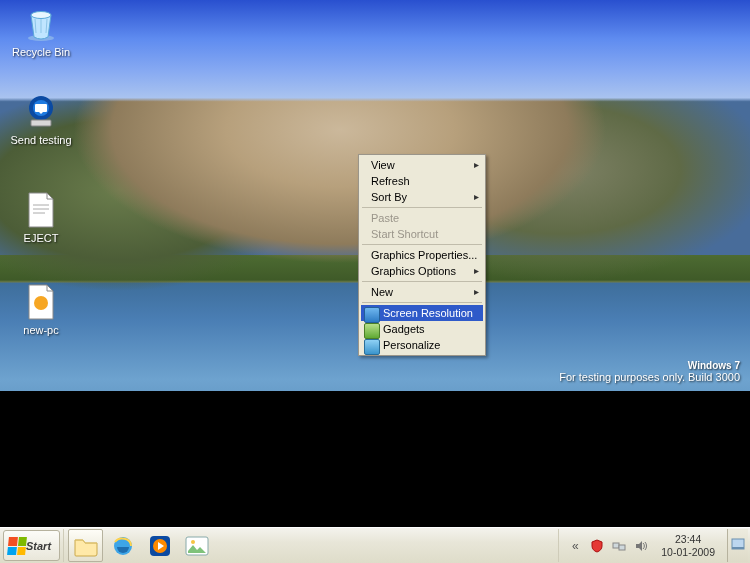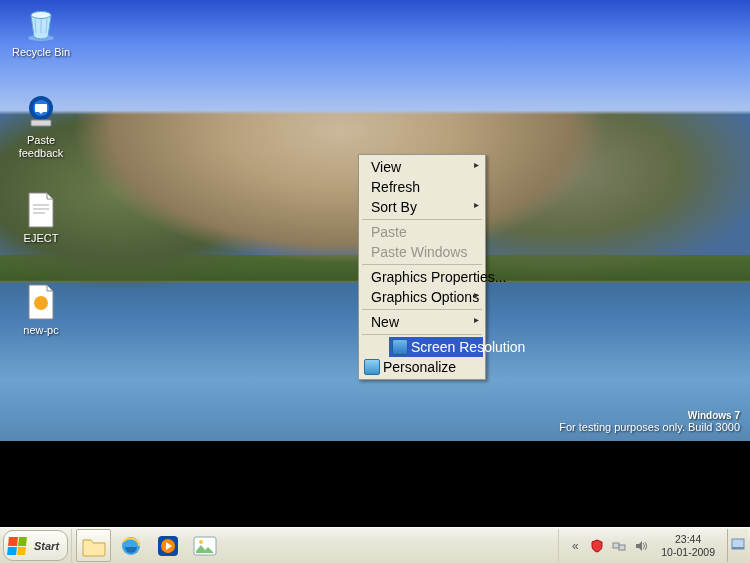--- a/index.html
+++ b/index.html
@@ -8,21 +8,21 @@
     width: 750px;
     height: 563px;
     font-family: "Segoe UI", Tahoma, sans-serif;
     font-size: 11px;
     overflow: hidden;
     background: #000;
   }
   .desktop {
     position: relative;
     width: 750px;
-    height: 441px;
+    height: 391px;
     
     background:
       
       linear-gradient(#2950cf 0%, #5f8cf0 10%, #86a9f2 18%, #a9c3ef 25%, rgba(255,255,255,0) 26%),
       
       radial-gradient(ellipse 380px 190px at 340px 130px, #cbb89b 0%, #b7a07c 30%, #8e7b5b 60%, rgba(0,0,0,0) 70%),
       radial-gradient(ellipse 300px 160px at 560px 170px, #7f8266 0%, #5f6a46 40%, rgba(0,0,0,0) 70%),
       radial-gradient(ellipse 260px 140px at 120px 190px, #6a7c4c 0%, #4c5d37 50%, rgba(0,0,0,0) 72%),
       
       linear-gradient(to bottom, rgba(0,0,0,0) 0 255px, #4d6b32 255px, #3f5a28 280px, #6a7a49 282px, rgba(0,0,0,0) 283px),
@@ -59,21 +59,21 @@
   
   .ctx {
     position: absolute;
     left: 358px;
     top: 154px;
     width: 122px;
     background: #ece9d8;
     border: 1px solid #9a958a;
     box-shadow: 2px 2px 3px rgba(0,0,0,0.35);
     padding: 2px;
-    font-size: 14px;
+    font-size: 11px;
     color: #000;
   }
   .ctx .item {
     padding: 2px 18px 2px 10px;
     position: relative;
     white-space: nowrap;
   }
   .ctx .item.has-sub::after {
     content: "▸";
     position: absolute;
@@ -84,21 +84,20 @@
   }
   .ctx .item.disabled { color: #9a958a; }
   .ctx .sep {
     height: 1px;
     background: #c0bcab;
     margin: 2px 1px;
   }
   .ctx .item.sel {
     background: #2f5ac9;
     color: #fff;
-    margin-left: 28px;
   }
   .ctx .item.with-ico { padding-left: 22px; }
   .ctx .mini-ico {
     position: absolute;
     left: 3px; top: 2px;
     width: 14px; height: 14px;
     border-radius: 2px;
   }
 
   
@@ -122,24 +121,24 @@
     border-top: 1px solid #fff;
     display: flex;
     align-items: center;
   }
   .start {
     height: 29px;
     margin: 0 3px;
     padding: 0 8px 0 4px;
     display: flex;
     align-items: center;
-    gap: 8px;
+    gap: 0;
     background: linear-gradient(#fcfcf8,#e9e7da);
     border: 1px solid #b6b29e;
-    border-radius: 10px;
+    border-radius: 3px;
     font-style: italic;
     font-weight: bold;
     color: #3a3a3a;
   }
   .start .flag {
     width: 18px; height: 18px;
     display: grid;
     grid-template-columns: 1fr 1fr;
     grid-template-rows: 1fr 1fr;
     gap: 1px;
@@ -214,21 +213,21 @@
   <div class="icon" style="left:4px;top:92px">
     <div class="glyph">
       <svg width="36" height="36" viewBox="0 0 36 36">
         <circle cx="18" cy="14" r="12" fill="#0b4aa2"></circle>
         <circle cx="18" cy="14" r="8" fill="#1e7ae0"></circle>
         <path d="M12 14 L24 14 L18 20 Z" fill="#fff"></path>
         <rect x="12" y="10" width="12" height="8" rx="1" fill="#fff"></rect>
         <rect x="8" y="26" width="20" height="6" rx="1" fill="#d8d8d8" stroke="#888"></rect>
       </svg>
     </div>
-    <div class="lbl">Paste feedback</div>
+    <div class="lbl">Send testing</div>
   </div>
 
   <div class="icon" style="left:4px;top:190px">
     <div class="glyph">
       <svg width="32" height="38" viewBox="0 0 32 38">
         <path d="M4 2 H22 L28 8 V36 H4 Z" fill="#fff" stroke="#888"></path>
         <path d="M22 2 V8 H28" fill="none" stroke="#888"></path>
         <line x1="8" y1="14" x2="24" y2="14" stroke="#aaa"></line>
         <line x1="8" y1="18" x2="24" y2="18" stroke="#aaa"></line>
         <line x1="8" y1="22" x2="20" y2="22" stroke="#aaa"></line>
@@ -248,32 +247,36 @@
     </div>
     <div class="lbl">new-pc</div>
   </div>
 
   <div class="ctx">
     <div class="item has-sub"><span>View</span></div>
     <div class="item"><span>Refresh</span></div>
     <div class="item has-sub"><span>Sort By</span></div>
     <div class="sep"></div>
     <div class="item disabled"><span>Paste</span></div>
-    <div class="item disabled"><span>Paste Windows</span></div>
+    <div class="item disabled"><span>Start Shortcut</span></div>
     <div class="sep"></div>
     <div class="item"><span>Graphics Properties...</span></div>
     <div class="item has-sub"><span>Graphics Options</span></div>
     <div class="sep"></div>
     <div class="item has-sub"><span>New</span></div>
     <div class="sep"></div>
     <div class="item sel with-ico">
       <span class="mini-ico" style="background:linear-gradient(#6fb7ef,#2c7ac4);border:1px solid #235f99"></span>
       <span>Screen Resolution</span>
     </div>
     <div class="item with-ico">
+      <span class="mini-ico" style="background:linear-gradient(#b7e08a,#5fa933);border:1px solid #4a7f27"></span>
+      <span>Gadgets</span>
+    </div>
+    <div class="item with-ico">
       <span class="mini-ico" style="background:linear-gradient(#8fd1f5,#3a94cc);border:1px solid #2a6e99"></span>
       <span>Personalize</span>
     </div>
   </div>
 
   <div class="watermark">
     <div class="t">Windows  7</div>
     <div>For testing purposes only. Build 3000</div>
   </div>
 </div>

